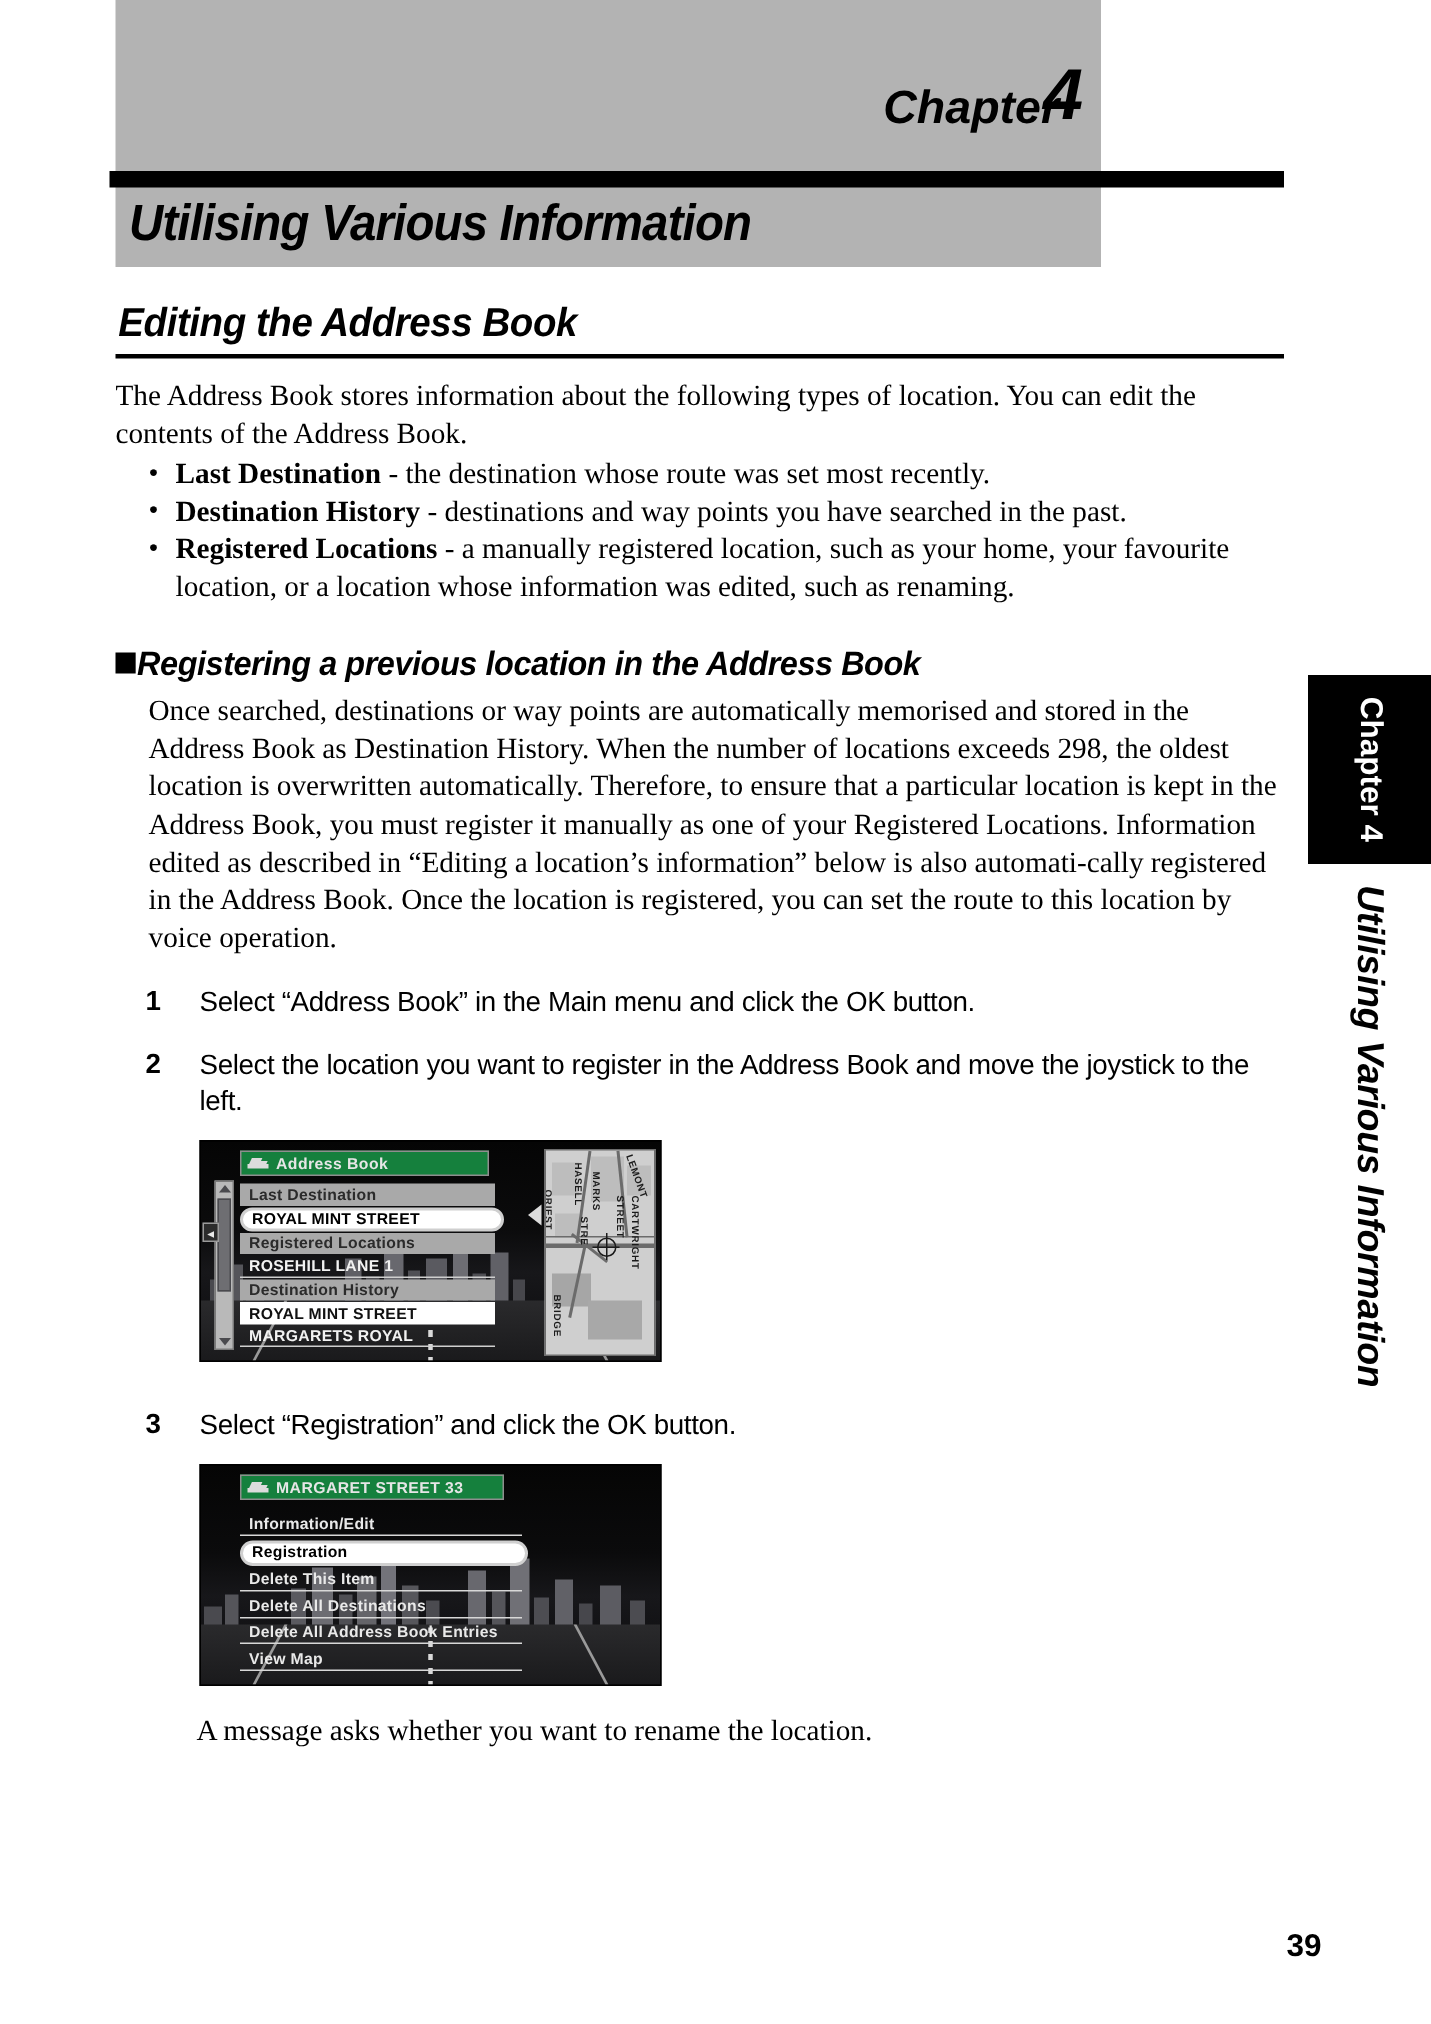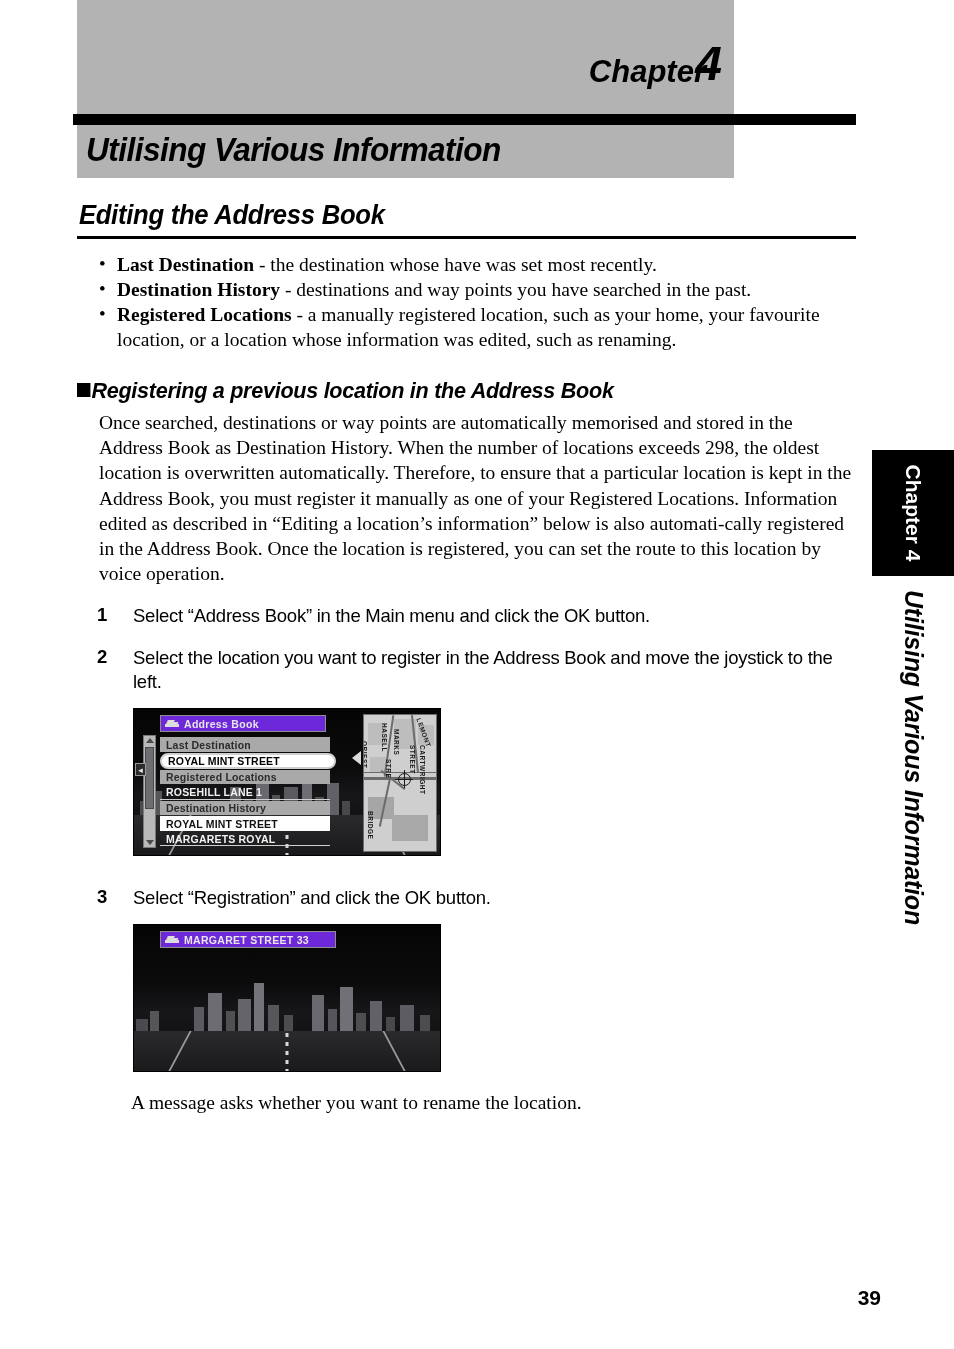--- a/index.html
+++ b/index.html
@@ -134,21 +134,21 @@
     position:absolute; bottom:0; left:50%; width:120px; height:40px;
     border-left:2px solid #9a9a9a; transform: skewX(-28deg) translateX(-108px);
   }
   .shot .roadedgeR {
     position:absolute; bottom:0; left:50%; width:120px; height:40px;
     border-right:2px solid #9a9a9a; transform: skewX(28deg) translateX(-12px);
   }
 
   .titlebar {
     position:absolute; left:26px; top:6px; width:166px; height:17px;
-    border:1px solid #8e8e8e; background:#6d28d9;
+    border:1px solid #8e8e8e; background:#15803d;
     display:flex; align-items:center; padding-left:4px;
   }
   .titlebar .tb-label {
     color:#e6e6e6; font-size:10.5px; font-weight:bold; letter-spacing:0.3px;
     margin-left:5px;
   }
   .bookicon {
     width:14px; height:10px; position:relative; flex:none;
   }
   .bookicon i {
@@ -267,24 +267,25 @@
   <div id="chapter-number">4</div>
 </div>
 <div id="chapter-rule"></div>
 <div id="chapter-title">Utilising Various Information</div>
 
 <div id="content">
 
   <h1 class="sect">Editing the Address Book</h1>
   <div class="sect-rule"></div>
 
+  <p class="body">The Address Book stores information about the following types of location. You can edit the contents of the Address Book.</p>
 
   <ul class="bullets">
     <li>
-      <span class="bul">•</span><b>Last Destination</b><span> - the destination whose have was set most recently.</span>
+      <span class="bul">•</span><b>Last Destination</b><span> - the destination whose route was set most recently.</span>
     </li>
     <li>
       <span class="bul">•</span><b>Destination History</b><span> - destinations and way points you have searched in the past.</span>
     </li>
     <li>
       <span class="bul">•</span><b>Registered Locations</b><span> - a manually registered location, such as your home, your favourite location, or a location whose information was edited, such as renaming.</span>
     </li>
   </ul>
 
   <h2 class="subsect"><span class="sq"></span><span>Registering a previous location in the Address Book</span></h2>
@@ -405,20 +406,28 @@
 
     <div class="titlebar" style="width:176px;">
       <span class="bookicon">
         <i style="left:0;top:5px;width:14px;height:3px;"></i>
         <i style="left:2px;top:1px;width:7px;height:4px;transform:skewX(-25deg);"></i>
         <i style="left:7px;top:3px;width:6px;height:2px;transform:skewX(-25deg);"></i>
       </span>
       <span class="tb-label">MARGARET STREET  33</span>
     </div>
 
+    <div class="menu2">
+      <div class="m2row">Information/Edit</div>
+      <div class="m2row sel">Registration</div>
+      <div class="m2row">Delete This Item</div>
+      <div class="m2row">Delete All Destinations</div>
+      <div class="m2row">Delete All Address Book Entries</div>
+      <div class="m2row">View Map</div>
+    </div>
   </div>
 
   <p class="caption">A message asks whether you want to rename the location.</p>
 </div>
 
 <div id="side-tab">
   <span>Chapter 4</span>
 </div>
 <div id="side-title">
   <span>Utilising Various Information</span>

